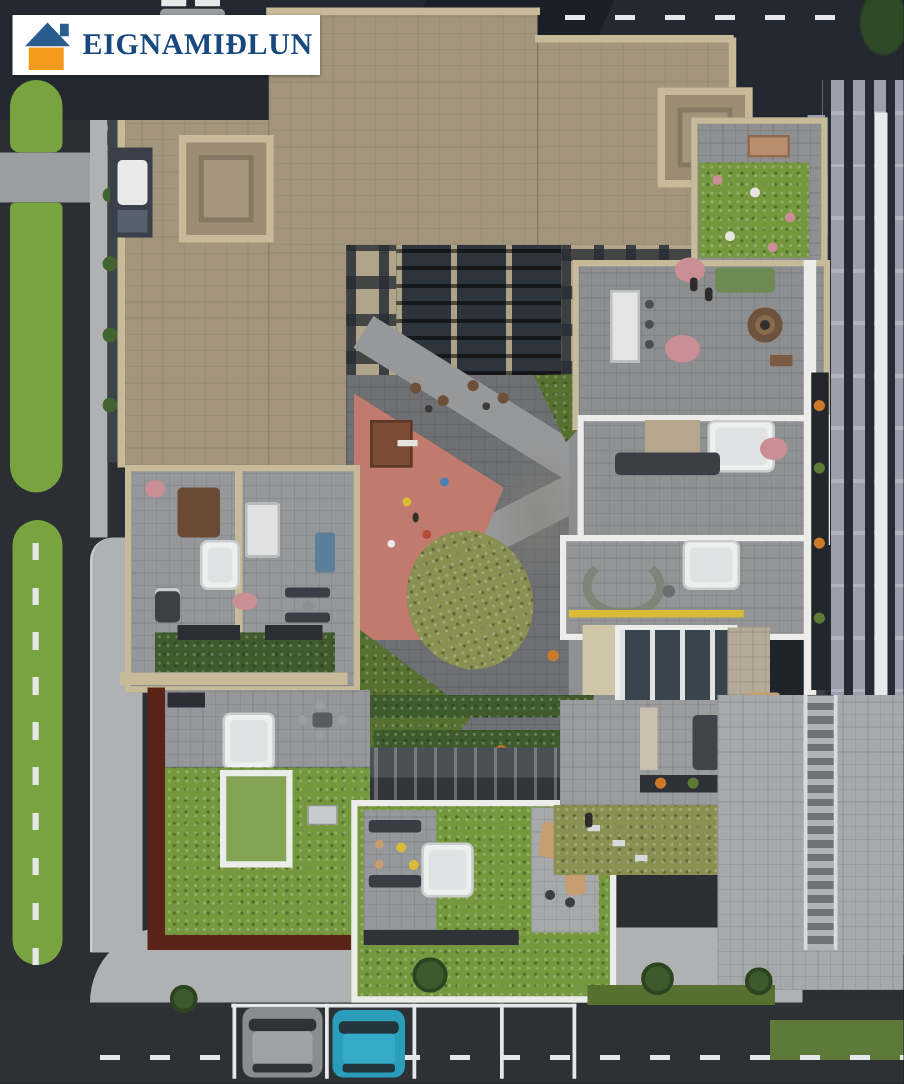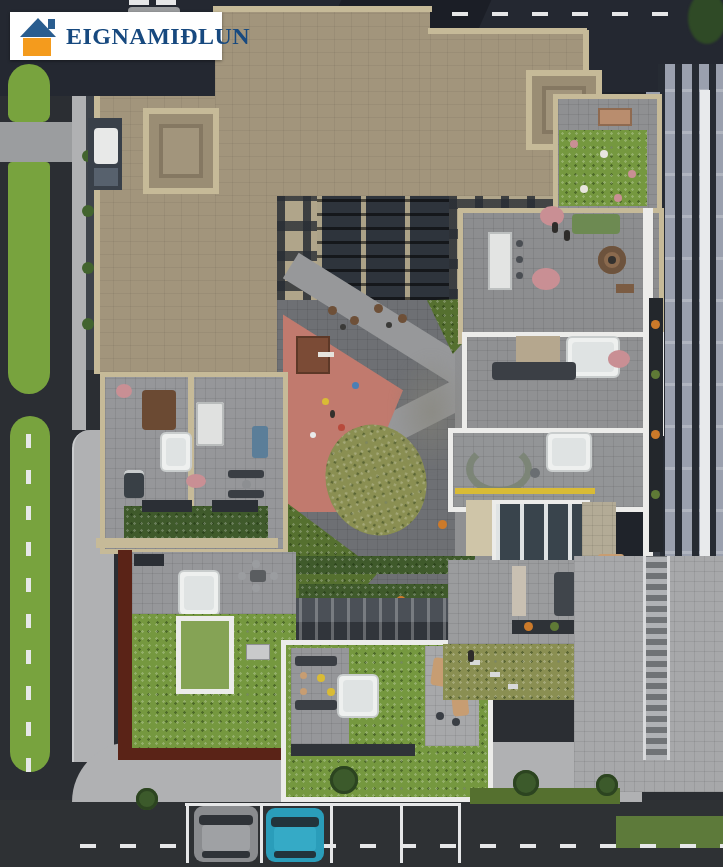--- a/index.html
+++ b/index.html
@@ -30,21 +30,21 @@
   .nbwin{background-color:var(--neighborGrey);background-image:
      repeating-linear-gradient(90deg,var(--neighborDark) 0 7px,transparent 7px 17px),
      repeating-linear-gradient(0deg,rgba(232,234,236,.28) 0 3px,transparent 3px 42px);}
   .slits{background-image:repeating-linear-gradient(90deg,rgba(255,255,255,.25) 0 3px,transparent 3px 16px);}
   .stairs{background:repeating-linear-gradient(0deg,#b0b2b5 0 5px,#707376 5px 11px);}
   .dot{border-radius:50%;}
   .whitebox{background:var(--hotTub);border:2px solid #c9cdcd;border-radius:6px;}
   .whitebox::after{content:"";position:absolute;inset:4px;background:#dfe3e3;border-radius:4px;}
   .frame-beige{border:5px solid var(--roofBeigeLight);}
   .frame-white{border:5px solid var(--whiteTrim);}
-  .logo{background:var(--logoBg);box-shadow:0 1px 3px rgba(0,0,0,.4);}
+  .logo{background:var(--logoBg);box-shadow:0 1px 3px rgba(0,0,0,.4);padding-left:34px;}
   .logo-text{display:flex;align-items:center;height:100%;
      font-family:"Liberation Serif",serif;font-weight:700;font-size:24px;
      letter-spacing:.5px;color:var(--logoText);}
   .arrow-head{width:0;height:0;border-left:9px solid transparent;border-right:9px solid transparent;
      border-bottom:16px solid var(--marking);}
   .tri-roof{width:0;height:0;border-left:18px solid transparent;border-right:18px solid transparent;
      border-bottom:19px solid var(--logoRoof);}
 </style>
 </head>
 <body>

